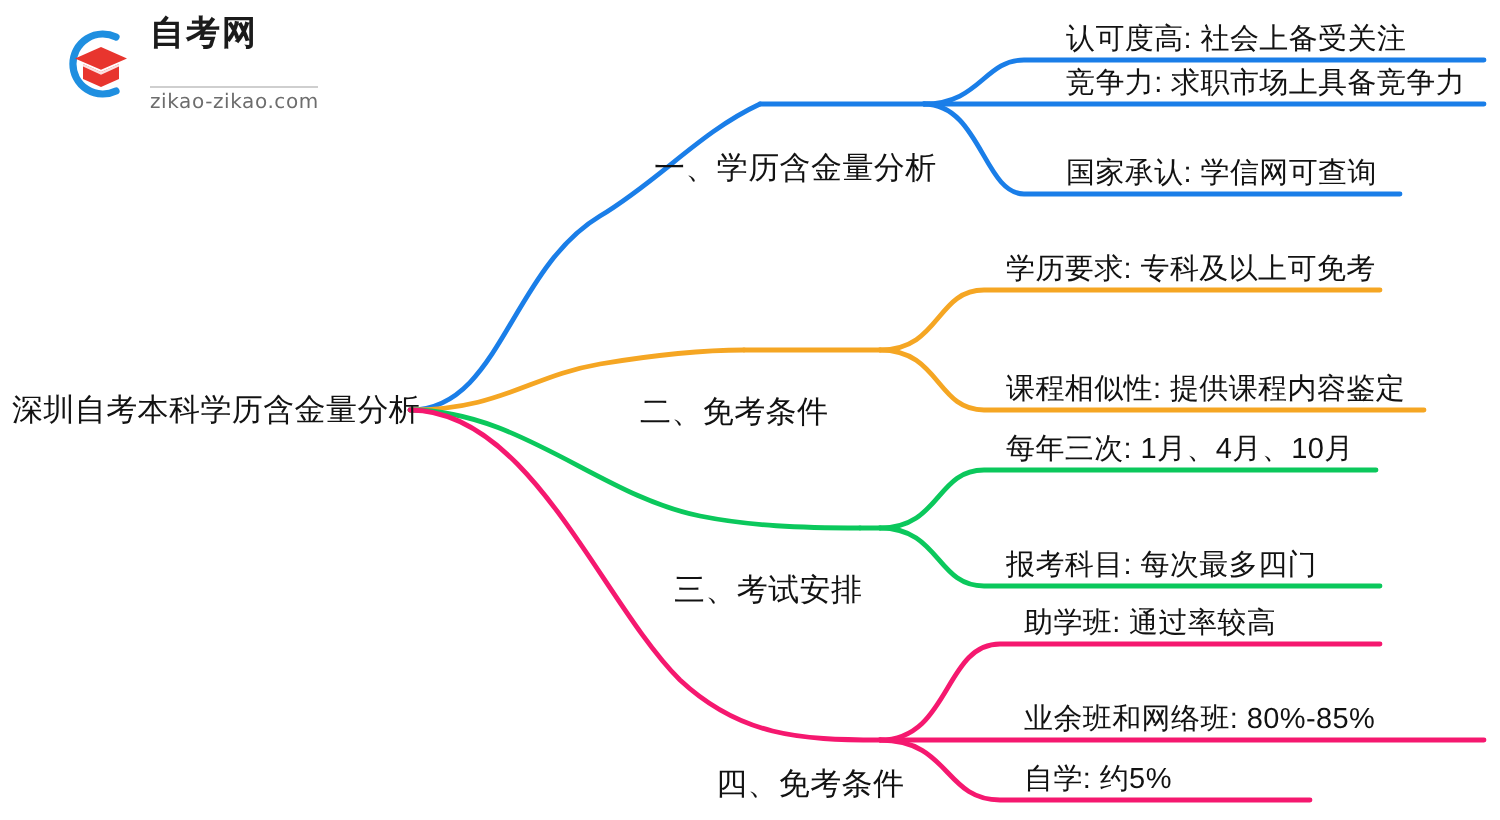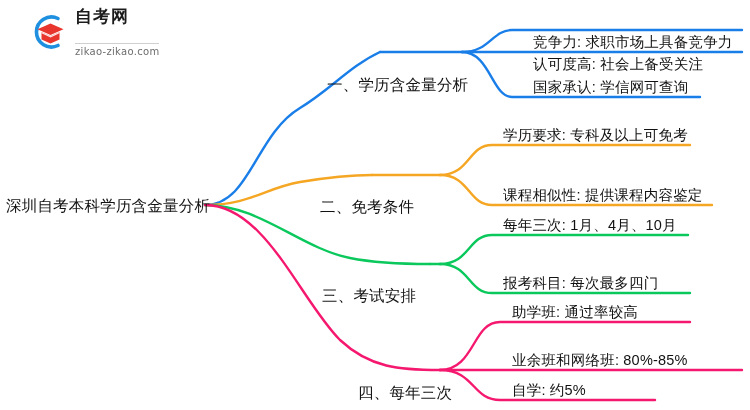--- a/index.html
+++ b/index.html
@@ -138,28 +138,28 @@
     <path d="M205 205 C 265 205, 300 300, 340 340 C 370 368, 400 370, 440 370"></path>
     <path d="M440 370 C 475 370, 472 322, 500 322 L 690 322"></path>
     <path d="M440 370 L 742 370"></path>
     <path d="M440 370 C 475 370, 472 400, 500 400 L 655 400"></path>
   </g>
 </svg>
 
 <div class="node" id="root-node">深圳自考本科学历含金量分析</div>
 
 <div class="node branch-label" style="left:327px; top:30px;">一、学历含金量分析</div>
-<div class="node leaf-label" style="left:533px; top:13px;margin-top:44px;">认可度高: 社会上备受关注</div>
+<div class="node leaf-label" style="left:533px; top:13px;">认可度高: 社会上备受关注</div>
 <div class="node leaf-label" style="left:533px; top:35px;">竞争力: 求职市场上具备竞争力</div>
 <div class="node leaf-label" style="left:533px; top:80px;">国家承认: 学信网可查询</div>
 
 <div class="node branch-label" style="left:320px; top:152px;">二、免考条件</div>
 <div class="node leaf-label" style="left:503px; top:128px;">学历要求: 专科及以上可免考</div>
 <div class="node leaf-label" style="left:503px; top:188px;">课程相似性: 提供课程内容鉴定</div>
 
-<div class="node branch-label" style="left:322px; top:241px;">三、考试安排</div>
+<div class="node branch-label" style="left:337px; top:241px;">三、考试安排</div>
 <div class="node leaf-label" style="left:503px; top:218px;">每年三次: 1月、4月、10月</div>
 <div class="node leaf-label" style="left:503px; top:276px;">报考科目: 每次最多四门</div>
 
-<div class="node branch-label" style="left:358px; top:338px;">四、每年三次</div>
+<div class="node branch-label" style="left:358px; top:338px;">四、免考条件</div>
 <div class="node leaf-label" style="left:512px; top:305px;">助学班: 通过率较高</div>
 <div class="node leaf-label" style="left:512px; top:353px;">业余班和网络班: 80%-85%</div>
 <div class="node leaf-label" style="left:512px; top:383px;">自学: 约5%</div>
 
 </body></html>

